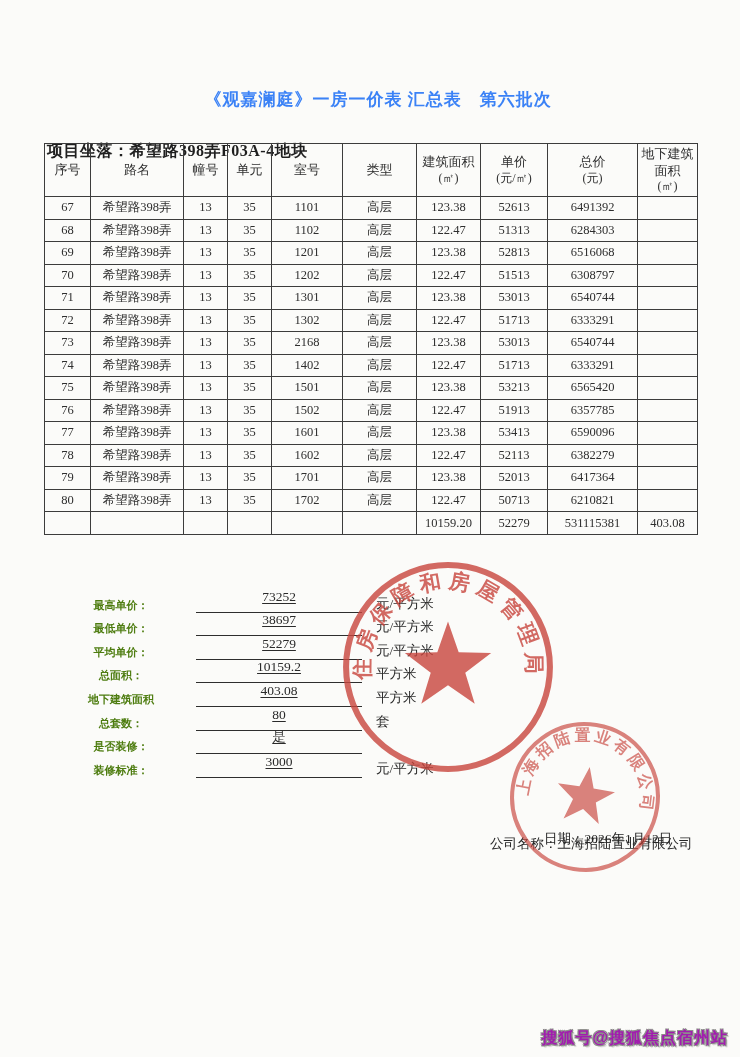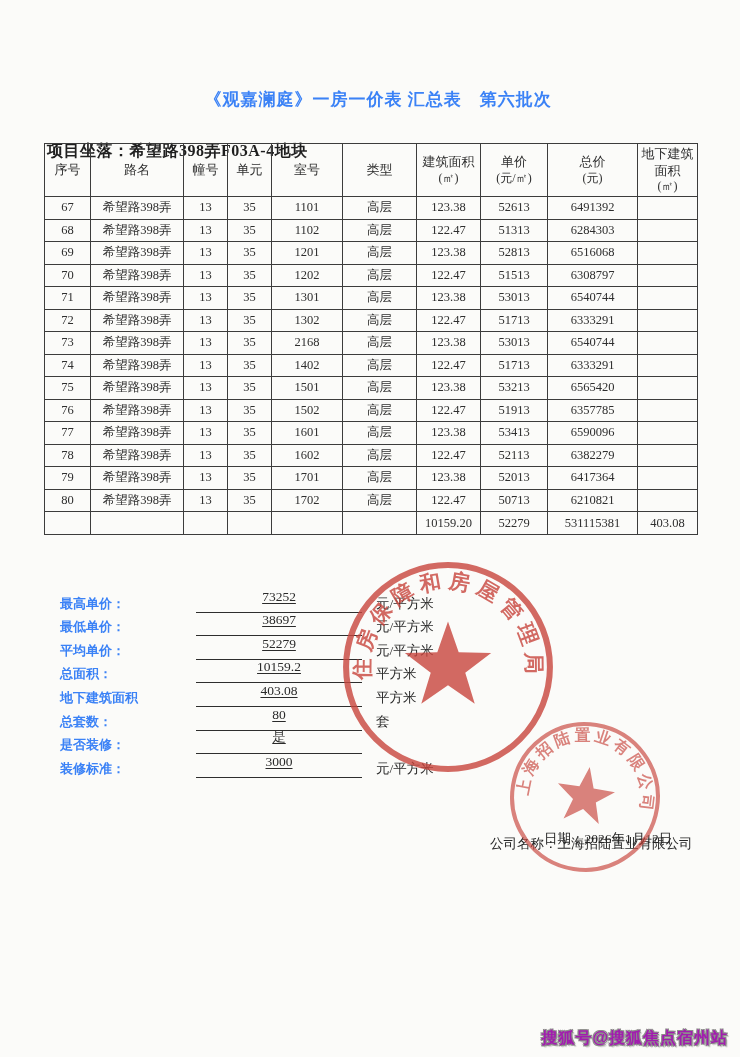--- a/index.html
+++ b/index.html
@@ -34,21 +34,21 @@
     font-size:12.5px;color:#2e2e2e;
     padding:0 1px;overflow:hidden;
   }
   table.price th{height:52px;font-weight:normal;font-size:13px;line-height:1.25;}
   table.price td{height:21.5px;}
   th .sub{display:block;font-size:12px;}
   tr.totals td{height:22px;}
 
   .summary{position:absolute;top:589px;left:60px;width:420px;}
   .sum-row{display:flex;align-items:flex-end;height:23.6px;}
-  .sum-label{width:122px;font-weight:bold;font-size:13px;color:#3b82f6;white-space:nowrap;}
+  .sum-label{width:122px;text-align:center;font-weight:bold;font-size:11px;color:#4d7c0f;white-space:nowrap;}
   .sum-line{width:166px;margin-left:14px;border-bottom:1.6px solid #2e2e2e;text-align:center;padding-bottom:7px;}
   .sum-value{font-size:13.5px;text-decoration:underline;text-underline-offset:2px;}
   .sum-unit{margin-left:14px;font-size:13.5px;white-space:nowrap;}
 
   .footer-company{position:absolute;top:803px;left:490px;font-size:13.5px;color:#262626;margin-top:32px;}
   .footer-date{position:absolute;top:830px;left:528px;font-size:13.5px;color:#262626;margin-left:16px;}
 
   .stamp{position:absolute;opacity:.8;}
   #stamp-gov{top:556px;left:337px;}
   #stamp-company{top:716px;left:504px;transform:rotate(9deg);opacity:.66;}

